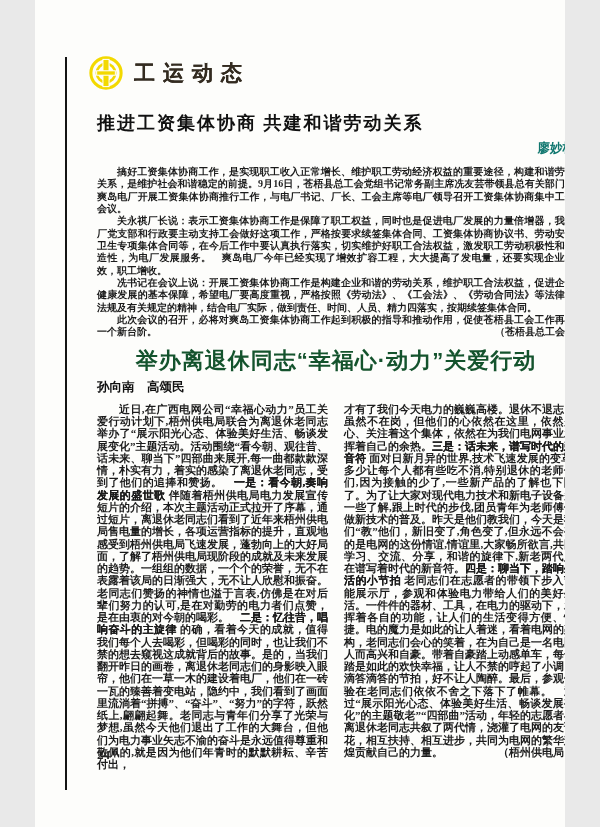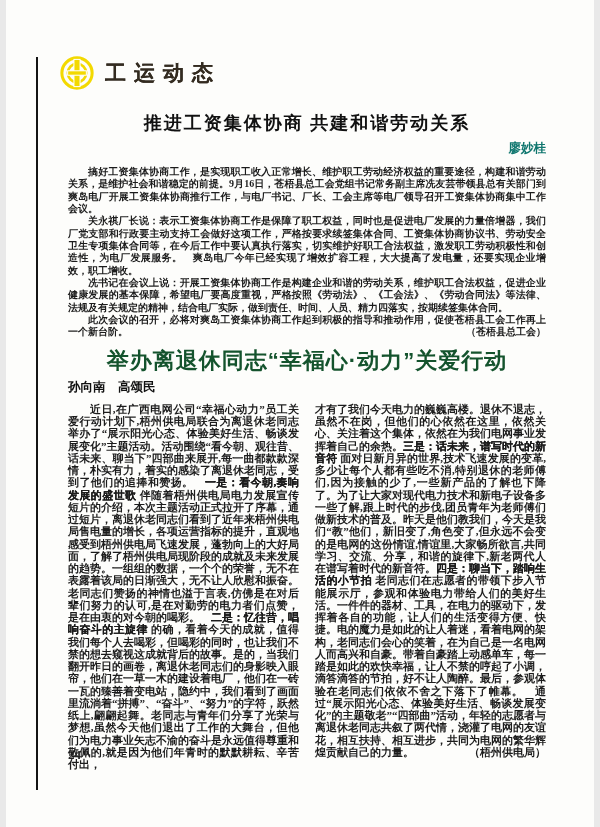--- a/index.html
+++ b/index.html
@@ -1,38 +1,38 @@
 <!DOCTYPE html>
 <html><head>
 <meta charset="utf-8">
 <title>工运动态 - 第24页</title>
 <style>
   html,body { margin:0; padding:0; background:#e9e9e9; }
   .page {
-    position:relative; width:588px; height:827px; margin:0 auto;
+    position:relative; width:530px; height:827px; margin:0 auto;
     background:#fdfdfb; overflow:hidden;
     font-family:"Liberation Serif","DejaVu Serif",serif;
     color:#1b1b1b;
   }
   .left-rule { position:absolute; left:30px; top:57px; width:2px; height:733px; background:#141414; }
 
   .masthead { position:absolute; left:54px; top:56px; display:flex; align-items:center; gap:11px; }
   .logo { width:34px; height:34px; display:block; }
   .logo svg { width:34px; height:34px; display:block; }
   .masthead-title {
     margin:0; font-size:21px; font-weight:bold; letter-spacing:8px;
     color:#332b20; white-space:nowrap;
     font-family:"Liberation Serif","DejaVu Serif",serif;
     text-shadow:0 0 .4px #332b20;
   }
 
   .content { position:absolute; left:62px; top:111px; width:478px; }
 
   .a1-title {
-    margin:0 0 5px 0; text-align:center; font-size:18px; font-weight:bold;
+    margin:0 0 5px 0; font-size:18px; font-weight:bold;
     letter-spacing:2px; color:#111;
   }
   .byline { text-align:right; font-size:12.5px; font-weight:bold; margin:0 0 9px 0; color:#0f766e; }
 
   .bodytext p {
     margin:0; font-size:10px; line-height:12.35px; text-align:justify;
     text-indent:2em; font-weight:600; color:#1c1c1c;
   }
   .attribution { float:right; font-weight:600; }
 

